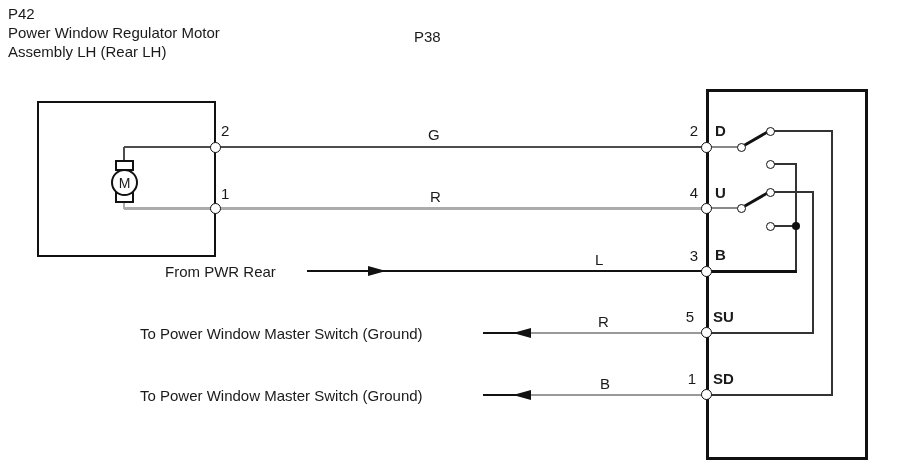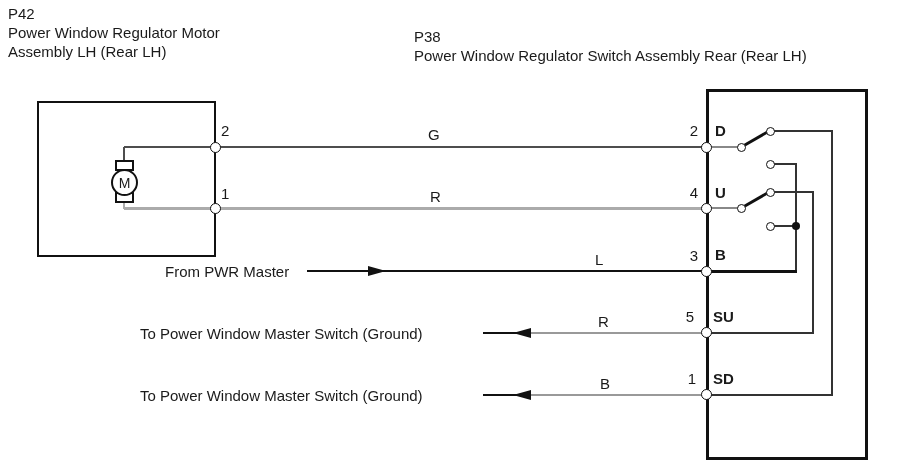--- a/index.html
+++ b/index.html
@@ -27,21 +27,20 @@
 </head>
 <body>
 
 <div id="canvas">
 
   <div class="t" style="left:8px;top:5px;">P42</div>
   <div class="t" style="left:8px;top:24px;">Power Window Regulator Motor</div>
   <div class="t" style="left:8px;top:43px;">Assembly LH (Rear LH)</div>
 
   <div class="t" style="left:414px;top:28px;">P38</div>
-  <div class="t" style="left:414px;top:47px;">Power Window Regulator Switch Assembly Rear (Rear LH)</div>
 
   <div class="box" style="left:37px;top:101px;width:179px;height:156px;border:2px solid #111;"></div>
 
   <div class="v" style="left:123px;top:147px;width:2px;height:16px;background:#4d4d4d;"></div>
   <div class="v" style="left:123px;top:202px;width:2px;height:7px;background:#ababab;"></div>
 
   <div class="motorpart" style="left:115px;top:160px;width:19px;height:11px;"></div>
   <div class="motorpart" style="left:115px;top:192px;width:19px;height:11px;"></div>
   <div class="motorpart" style="left:111px;top:169px;width:27px;height:27px;border-radius:50%;
        display:flex;align-items:center;justify-content:center;font-size:14px;z-index:3;">M</div>
@@ -53,21 +52,21 @@
 
   <div class="h" style="left:124px;top:146px;width:582px;height:2px;background:#4d4d4d;"></div>
   <div class="t" style="left:428px;top:126px;">G</div>
 
   <div class="h" style="left:124px;top:207px;width:582px;height:3px;background:#ababab;"></div>
   <div class="t" style="left:430px;top:188px;">R</div>
 
   <div class="h" style="left:307px;top:270px;width:399px;height:2px;background:#111;"></div>
   <div class="arrow-right" style="left:368px;top:266px;"></div>
   <div class="t" style="left:595px;top:251px;">L</div>
-  <div class="t" style="left:165px;top:263px;">From PWR Master</div>
+  <div class="t" style="left:165px;top:263px;">From PWR Rear</div>
 
   <div class="h" style="left:483px;top:332px;width:35px;height:2px;background:#111;"></div>
   <div class="arrow-left" style="left:513px;top:328px;"></div>
   <div class="h" style="left:529px;top:332px;width:177px;height:2px;background:#999;"></div>
   <div class="t" style="left:598px;top:313px;">R</div>
   <div class="t" style="left:140px;top:325px;">To Power Window Master Switch (Ground)</div>
 
   <div class="h" style="left:483px;top:394px;width:35px;height:2px;background:#111;"></div>
   <div class="arrow-left" style="left:513px;top:390px;"></div>
   <div class="h" style="left:529px;top:394px;width:177px;height:2px;background:#999;"></div>

